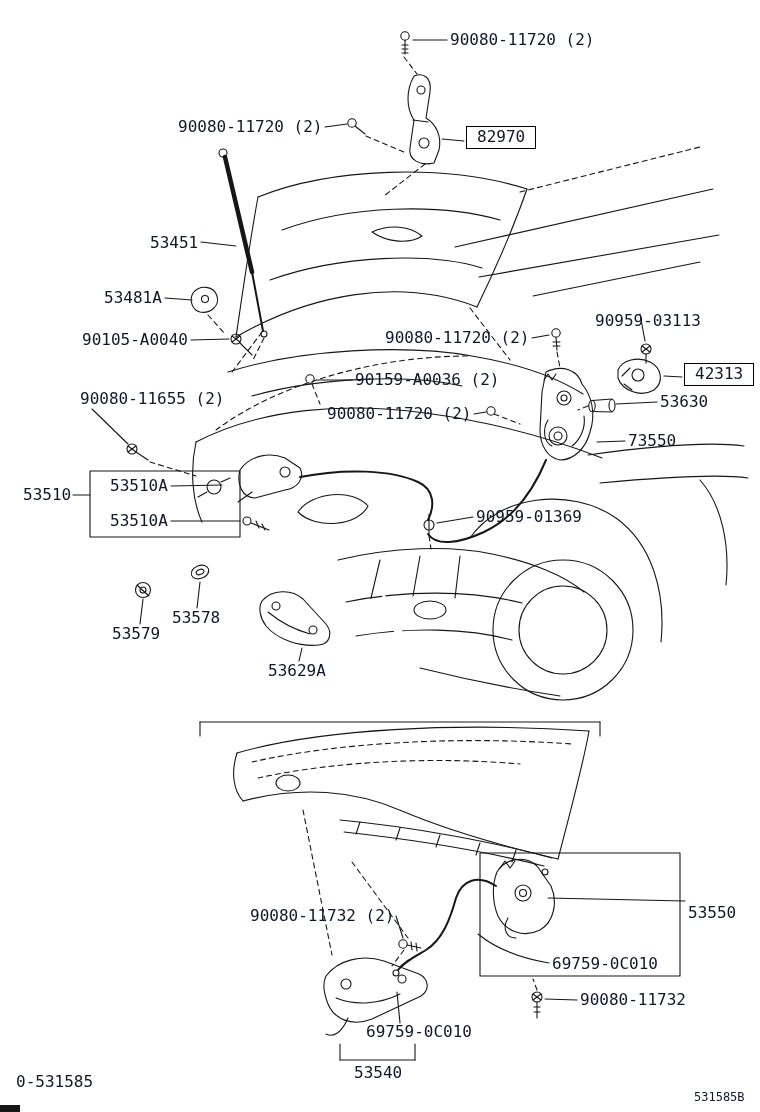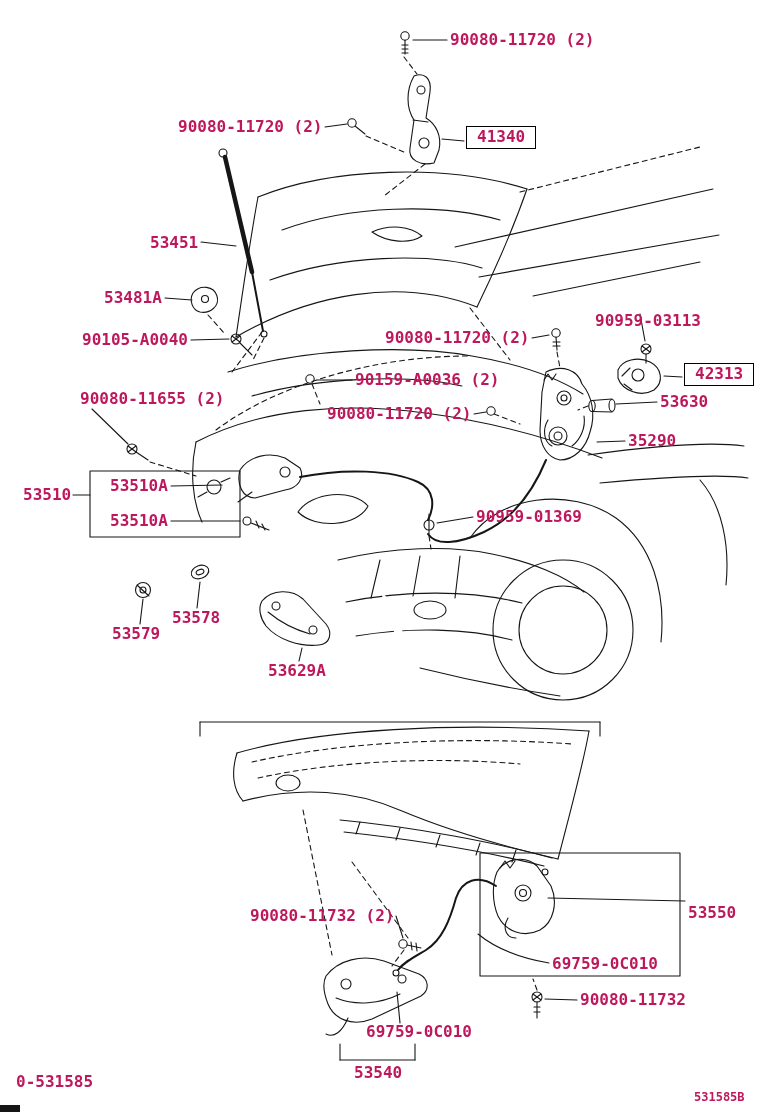--- a/index.html
+++ b/index.html
@@ -11,21 +11,21 @@
   .drawing { position:absolute; left:0; top:0; width:760px; height:1112px; }
   .drawing path, .drawing line, .drawing circle, .drawing ellipse, .drawing rect, .drawing polyline {
     stroke:#161616; fill:none; stroke-width:1.1; stroke-linecap:round; stroke-linejoin:round;
   }
   .drawing .thick { stroke-width:4.5; }
   .drawing .med   { stroke-width:2; }
   .drawing .dash  { stroke-dasharray:5 4; }
   .drawing .fillw { fill:#ffffff; stroke-width:1.5; }
   .drawing .solid { fill:#161616; stroke:none; }
   .label {
-    position:absolute; color:#be185d; font-weight:bold; font-size:16px;
+    position:absolute; color:#0f172a; font-weight:normal; font-size:16px;
     line-height:1.05; white-space:nowrap;
   }
   .boxed { border:1.7px solid #000; padding:2px 10px; }
   .small { font-size:12px; }
 </style>
 </head>
 <body>
 
 <div class="stage">
 
@@ -270,31 +270,31 @@
       <line x1="340" y1="1044" x2="340" y2="1060"></line>
       <line x1="415" y1="1044" x2="415" y2="1060"></line>
       <line x1="340" y1="1060" x2="415" y2="1060"></line>
     </g>
 
     <rect class="solid" x="0" y="1105" width="20" height="7"></rect>
   </svg>
 
   <div class="label" style="left:450px; top:32px;">90080-11720 (2)</div>
   <div class="label" style="left:178px; top:119px;">90080-11720 (2)</div>
-  <div class="label boxed" style="left:466px; top:126px;">41340</div>
+  <div class="label boxed" style="left:466px; top:126px;">82970</div>
   <div class="label" style="left:150px; top:235px;">53451</div>
   <div class="label" style="left:104px; top:290px;">53481A</div>
   <div class="label" style="left:595px; top:297px;margin-top:16px;">90959-03113</div>
   <div class="label" style="left:82px;  top:332px;">90105-A0040</div>
   <div class="label" style="left:385px; top:330px;">90080-11720 (2)</div>
   <div class="label" style="left:355px; top:372px;">90159-A0036 (2)</div>
   <div class="label boxed" style="left:684px; top:363px;">42313</div>
   <div class="label" style="left:327px; top:406px;">90080-11720 (2)</div>
   <div class="label" style="left:660px; top:394px;">53630</div>
-  <div class="label" style="left:628px; top:433px;">35290</div>
+  <div class="label" style="left:628px; top:433px;">73550</div>
   <div class="label" style="left:80px;  top:391px;">90080-11655 (2)</div>
   <div class="label" style="left:23px;  top:487px;">53510</div>
   <div class="label" style="left:110px; top:478px;">53510A</div>
   <div class="label" style="left:110px; top:513px;">53510A</div>
   <div class="label" style="left:476px; top:509px;">90959-01369</div>
   <div class="label" style="left:172px; top:610px;">53578</div>
   <div class="label" style="left:112px; top:626px;">53579</div>
   <div class="label" style="left:268px; top:663px;">53629A</div>
   <div class="label" style="left:250px; top:908px;text-align:center;">90080-11732 (2)</div>
   <div class="label" style="left:688px; top:893px;margin-top:12px;">53550</div>

